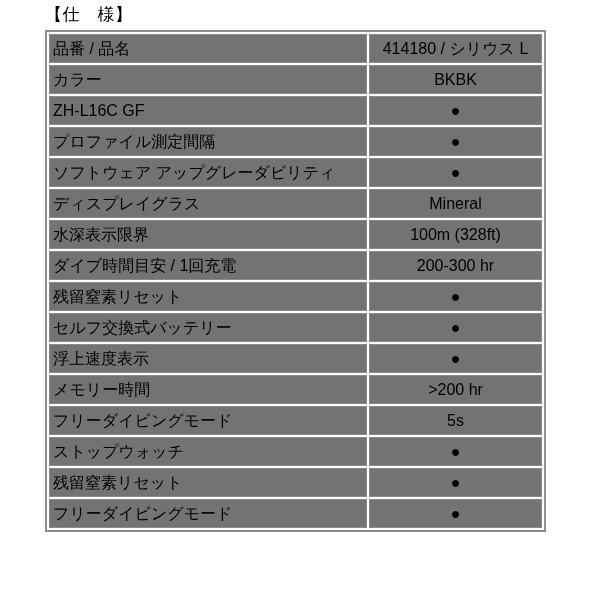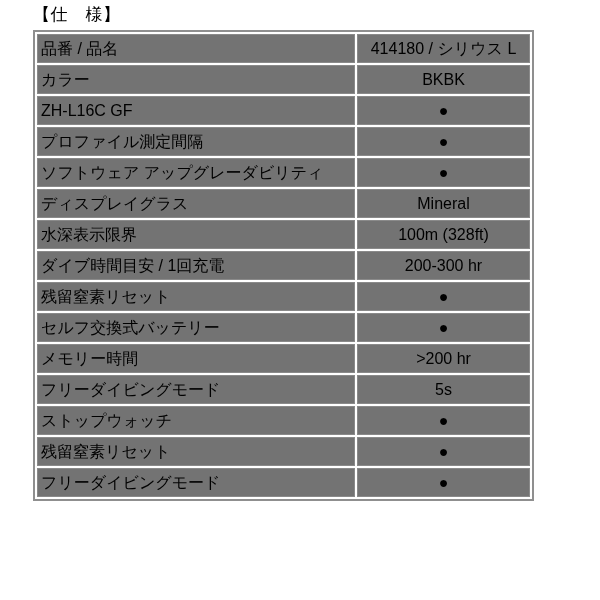--- a/index.html
+++ b/index.html
@@ -9,21 +9,21 @@
   }
   body {
     width: 600px;
     height: 600px;
     font-family: "Liberation Sans", "DejaVu Sans", sans-serif;
     color: #000000;
     overflow: hidden;
   }
   .page {
     position: relative;
-    padding: 4px 0 0 33px;
+    padding: 4px 0 0 45px;
   }
   .page-title {
     font-size: 17px;
     line-height: 21px;
     font-weight: normal;
     color: #000000;
     margin: 0 0 5px 0;
     letter-spacing: 0.5px;
   }
   table.spec-table {
@@ -106,20 +106,24 @@
     <td class="spec-label">残留窒素リセット</td>
     <td class="spec-value">●</td>
   </tr>
 
   <tr>
     <td class="spec-label">セルフ交換式バッテリー</td>
     <td class="spec-value">●</td>
   </tr>
 
 
+  <tr>
+    <td class="spec-label">浮上速度表示</td>
+    <td class="spec-value">●</td>
+  </tr>
 
   <tr>
     <td class="spec-label">メモリー時間</td>
     <td class="spec-value">&gt;200 hr</td>
   </tr>
 
   <tr>
     <td class="spec-label">フリーダイビングモード</td>
     <td class="spec-value">5s</td>
   </tr>

